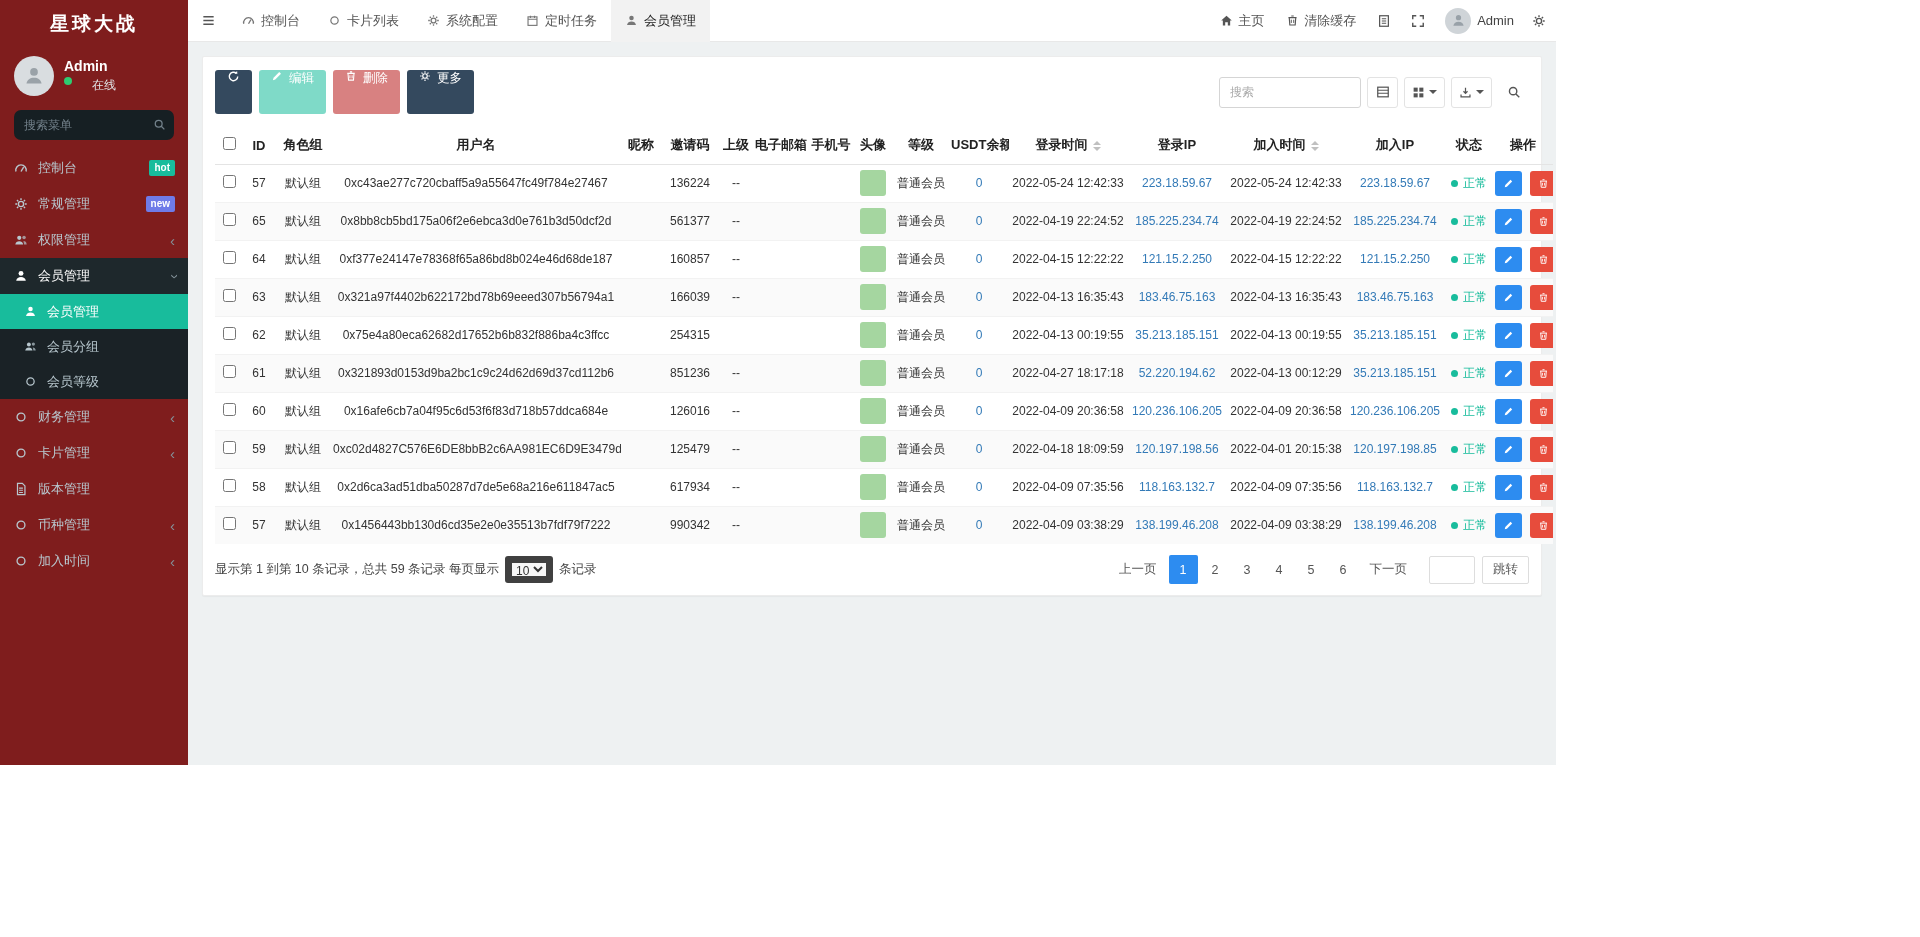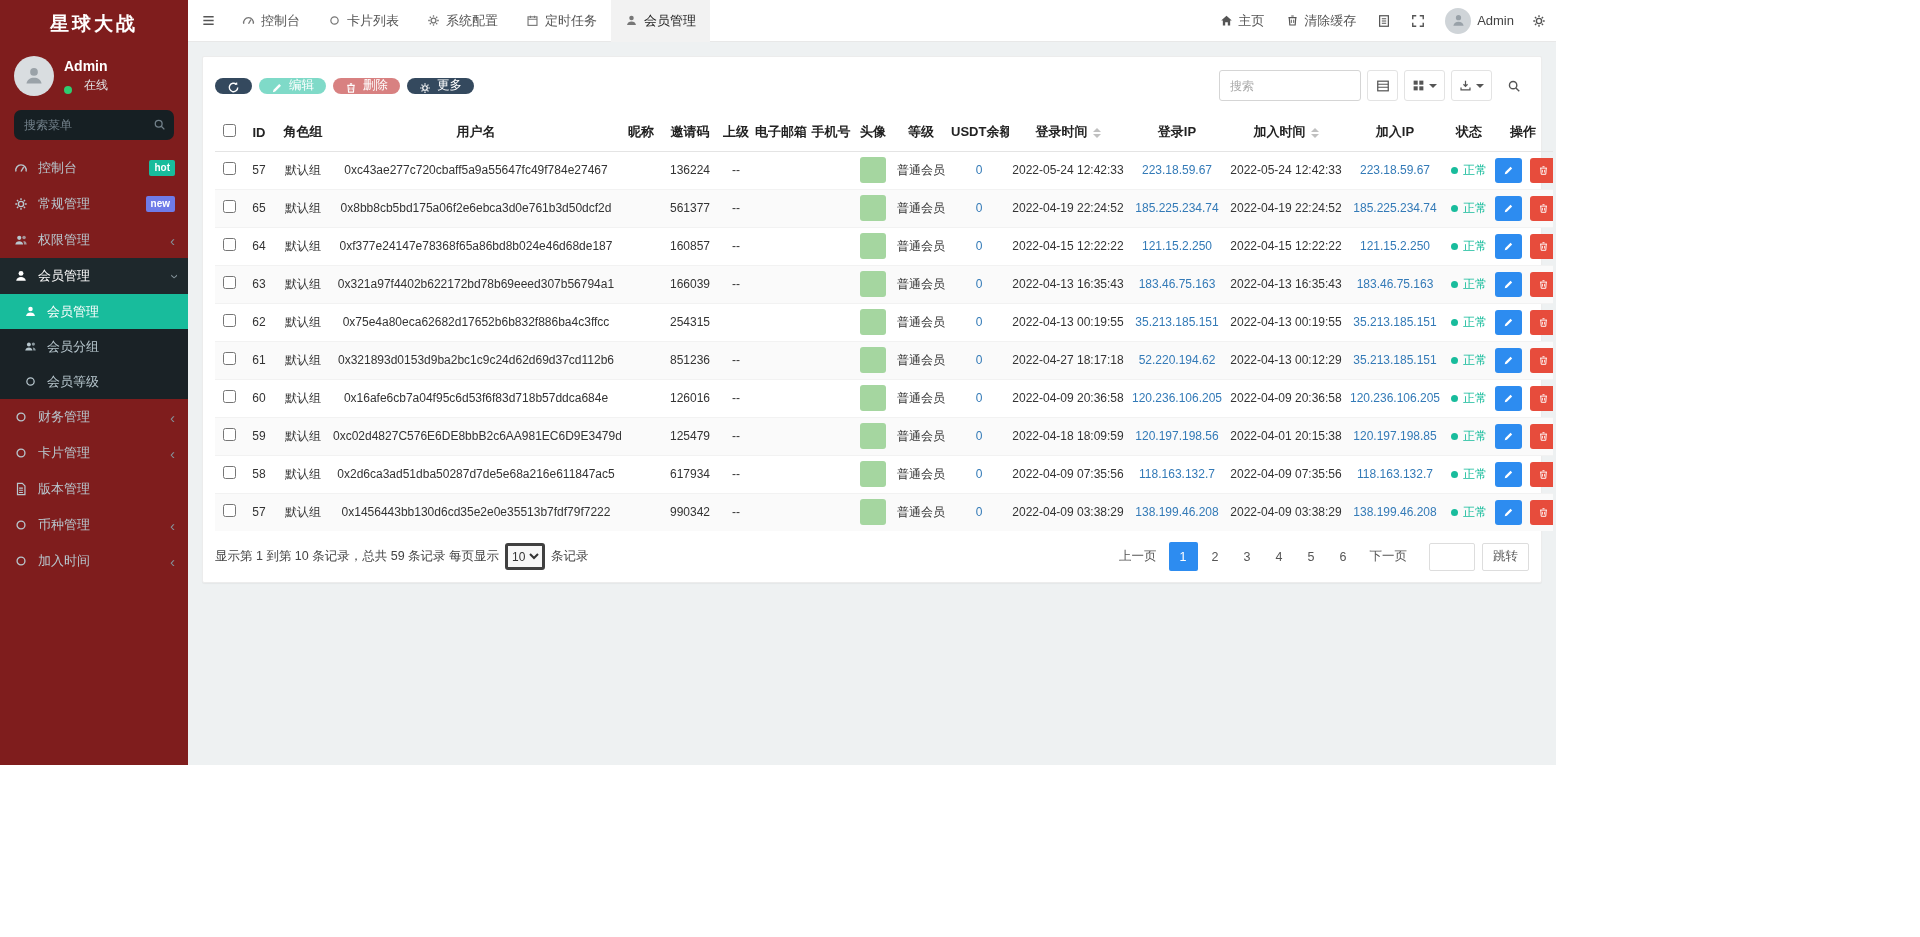--- a/index.html
+++ b/index.html
@@ -7,21 +7,21 @@
   body{width:1920px;height:937px;font-family:"Liberation Sans","DejaVu Sans",sans-serif;font-size:13px;color:#333;position:relative}
   .app{width:1556px;height:765px;display:flex;background:#eef1f2;overflow:hidden}
 
   
   .sidebar{width:188px;background:#7f1d1d;color:#b8c7ce;flex-shrink:0;display:flex;flex-direction:column}
   .logo{height:48px;display:flex;align-items:center;justify-content:center;color:#fff;font-size:19px;font-weight:bold;letter-spacing:3px}
   .user-panel{display:flex;align-items:center;gap:10px;padding:8px 14px 10px}
   .avatar{width:40px;height:40px;border-radius:50%;background:#d9dde0;display:flex;align-items:center;justify-content:center;color:#9aa2a8;flex-shrink:0}
   .user-meta{display:flex;flex-direction:column;gap:3px}
   .user-name{color:#fff;font-weight:bold;font-size:14px}
-  .user-status{font-size:12px;color:#e3e7e9;display:flex;align-items:flex-end;gap:12px}
+  .user-status{font-size:12px;color:#e3e7e9;display:flex;align-items:flex-start;gap:20px}
   .dot{width:8px;height:8px;border-radius:50%;background:#2ecc71;display:inline-block}
   .menu-search{margin:4px 14px 10px;position:relative}
   .menu-search input{width:100%;height:30px;background:#161f23;border:none;border-radius:7px;color:#ccc;padding:0 28px 0 10px;font-size:12px}
   .menu-search input::placeholder{color:#72808a}
   .menu-search .ms-icon{position:absolute;right:8px;top:8px;color:#72808a}
   .menu{list-style:none;flex:1;overflow:hidden}
   .menu-item{height:36px;display:flex;align-items:center;gap:9px;padding:0 13px;cursor:pointer;font-size:13px;color:#b8c7ce}
   .menu-item .mi{width:16px;display:inline-flex;justify-content:center;flex-shrink:0}
   .menu-item .lbl{flex:1;white-space:nowrap}
   .badge{font-size:10px;line-height:1;padding:3px 5px;border-radius:2px;color:#fff;font-weight:bold}
@@ -45,21 +45,21 @@
   .top-link{display:flex;align-items:center;gap:5px;padding:0 11px;color:#555;height:42px;cursor:pointer;font-size:13px;white-space:nowrap}
   .top-iconbtn{width:34px;height:42px;display:flex;align-items:center;justify-content:center;color:#555;cursor:pointer}
   .top-avatar{width:26px;height:26px;border-radius:50%;background:#cfd4d8;display:flex;align-items:center;justify-content:center;color:#98a1a8;margin:0 6px 0 10px}
   .top-user{color:#444;padding-right:8px;cursor:pointer}
 
   .content{flex:1;padding:14px;min-height:0}
   .card{background:#fff;border:1px solid #ececec;border-radius:2px;box-shadow:0 1px 1px rgba(0,0,0,.04);padding:13px 12px 11px}
 
   
   .toolbar{display:flex;align-items:center;margin-bottom:13px}
-  .btn{height:16px;border:none;border-radius:14px;color:#fff;padding:0 12px;display:inline-flex;align-items:flex-end;gap:6px;font-size:12.5px;cursor:pointer;margin-right:7px}
+  .btn{height:44px;border:none;border-radius:3px;color:#fff;padding:0 12px;display:inline-flex;align-items:flex-start;gap:6px;font-size:12.5px;cursor:pointer;margin-right:7px}
   .btn-dark{background:#34495e}
   .btn-success{background:#18bc9c;opacity:.55;cursor:default}
   .btn-danger{background:#b91c1c;opacity:.55;cursor:default}
   .toolbar-right{margin-left:auto;display:flex;align-items:center;gap:6px}
   .search-box input{width:142px;height:31px;border:1px solid #d5d5d5;border-radius:3px;padding:0 10px;font-size:12px;color:#555;outline:none}
   .search-box input::placeholder{color:#aaa}
   .tool-iconbtn{height:31px;min-width:31px;padding:0 7px;border:1px solid #e3e3e3;background:#fff;border-radius:3px;display:inline-flex;align-items:center;justify-content:center;gap:4px;color:#555;cursor:pointer}
   .caret{width:0;height:0;border:4px solid transparent;border-top-color:#555;margin-top:4px}
 
   
@@ -75,21 +75,21 @@
   .act-btn{width:27px;height:25px;border:none;border-radius:3px;color:#fff;display:inline-flex;align-items:center;justify-content:center;cursor:pointer;vertical-align:middle}
   .act-edit{background:#2d8cf0;margin-right:5px}
   .act-del{background:#e74c3c}
   .sort{display:inline-flex;flex-direction:column;margin-left:5px;vertical-align:middle}
   .sort i{width:0;height:0;border:4px solid transparent;display:block}
   .sort .up{border-bottom-color:#c0c0c0;margin-bottom:2px}
   .sort .dn{border-top-color:#c0c0c0}
 
   
   .table-footer{display:flex;align-items:center;margin-top:11px;color:#444;font-size:12.5px}
-  .page-size-select{height:27px;border:3px solid #404040;border-radius:3px;background:#f7f7f7;margin:0 6px;font-size:12px;color:#333}
+  .page-size-select{height:27px;border:7px solid #404040;border-radius:3px;background:#f7f7f7;margin:0 6px;font-size:12px;color:#333}
   .pagination{margin-left:auto;display:flex;align-items:center;gap:3px}
   .page-btn{min-width:29px;height:29px;display:flex;align-items:center;justify-content:center;color:#555;cursor:pointer;border-radius:2px;padding:0 9px;font-size:12.5px;background:transparent;border:none}
   .page-btn.active{background:#2d8cf0;color:#fff}
   .jump-input{width:46px;height:28px;border:1px solid #ddd;border-radius:2px;margin:0 4px 0 10px;outline:none;padding:0 6px}
   .jump-btn{height:28px;padding:0 10px;border:1px solid #ddd;background:#fff;border-radius:2px;color:#555;cursor:pointer;font-size:12.5px}
   .ic{display:block}
 </style>
 </head>
 <body>
 

